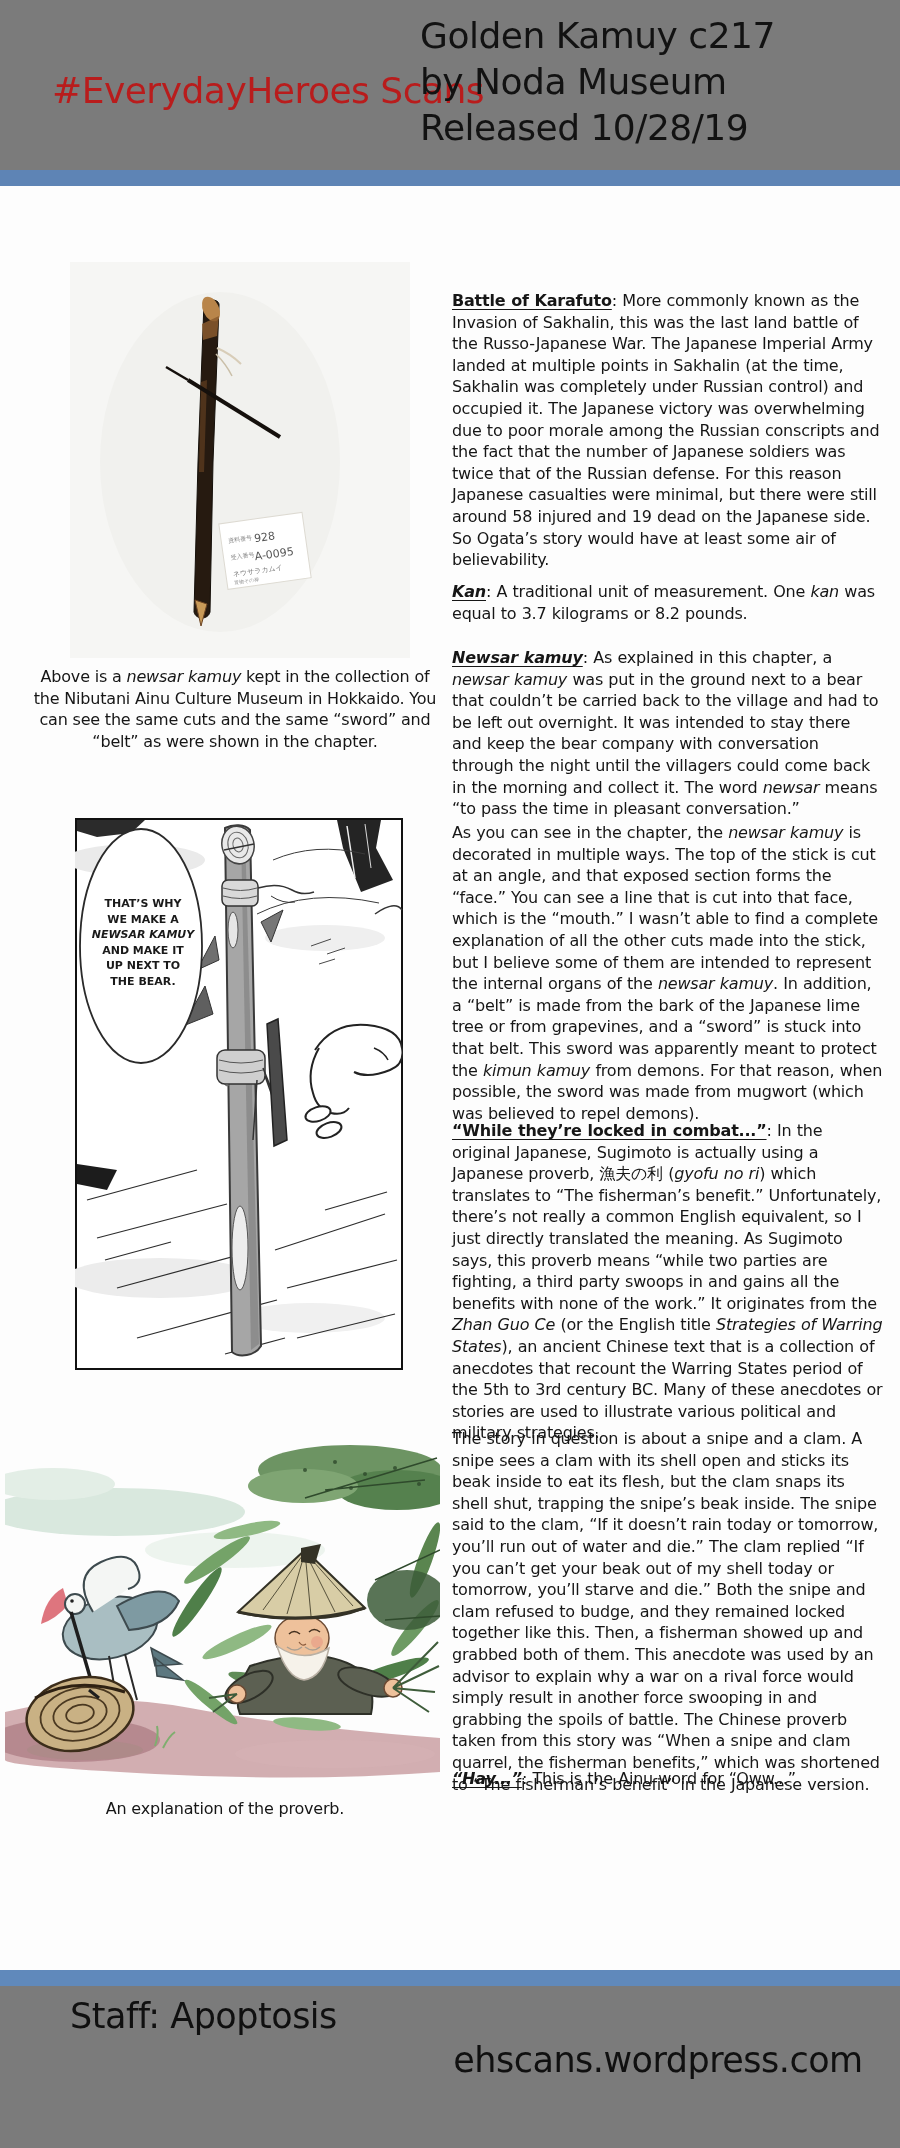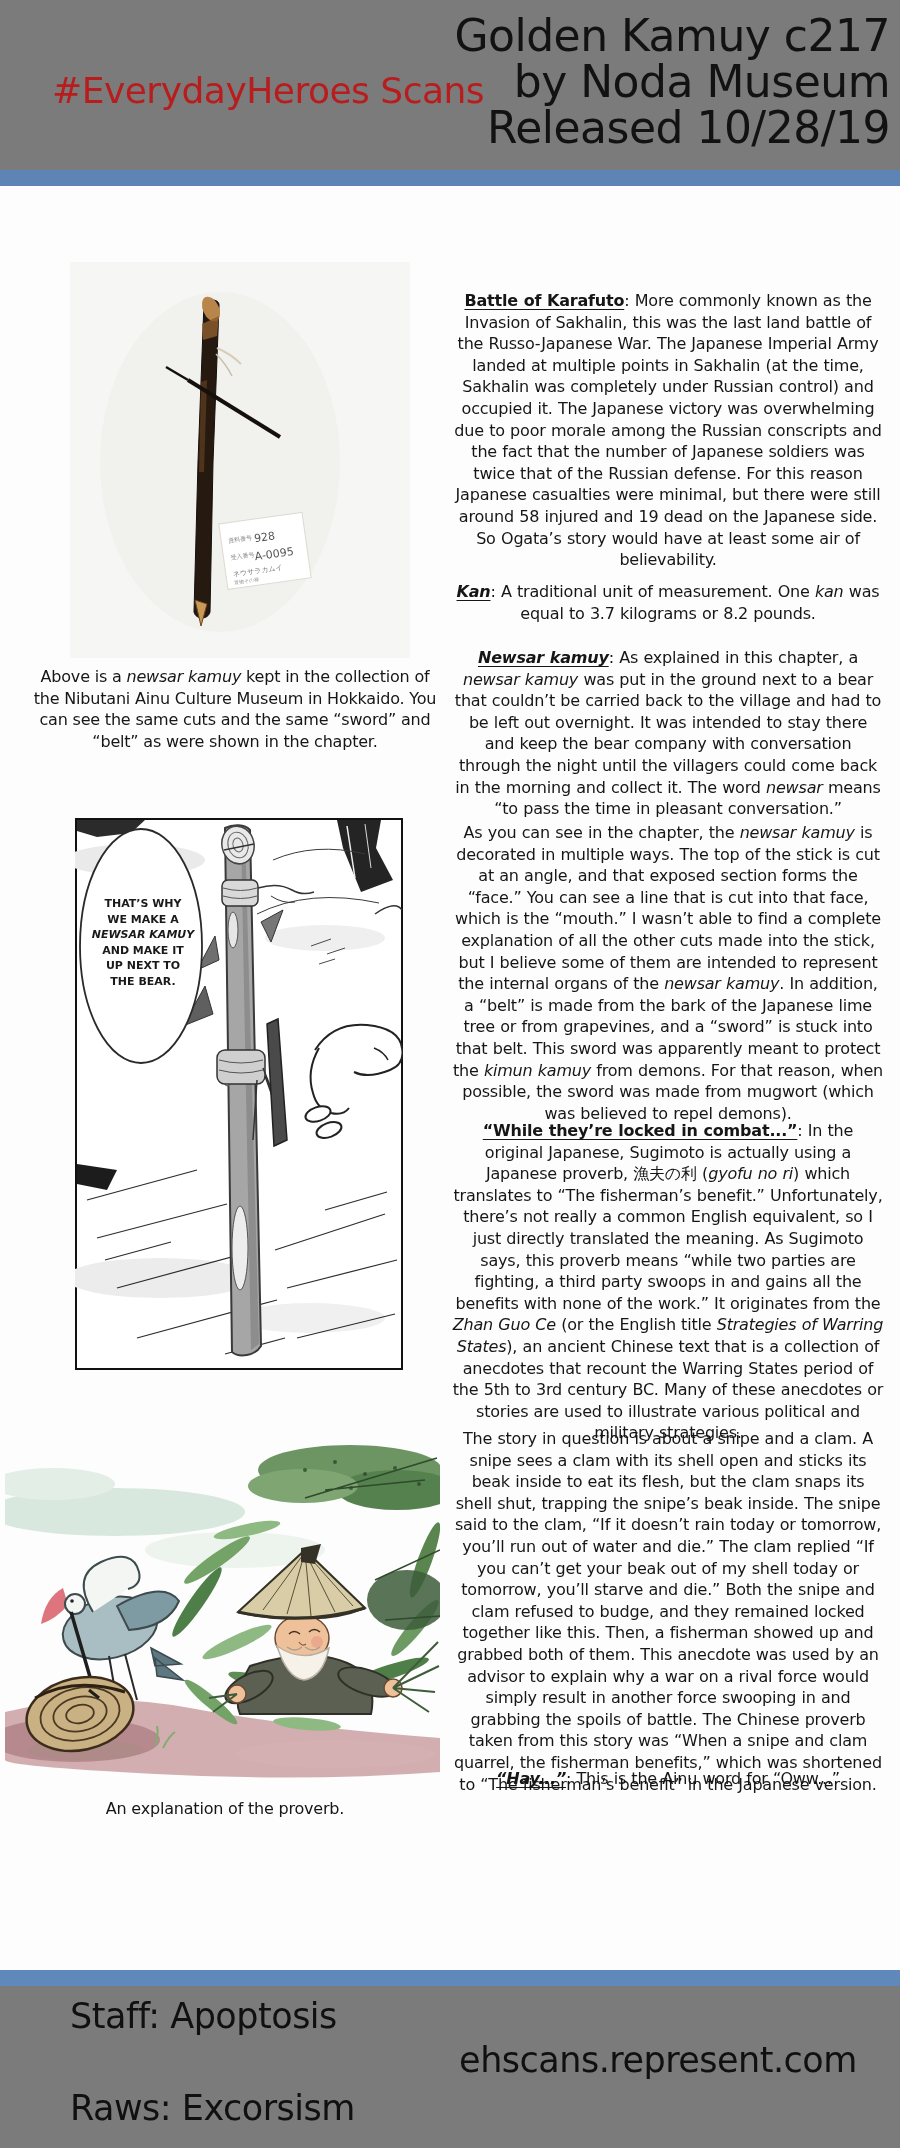--- a/index.html
+++ b/index.html
@@ -5,26 +5,26 @@
   html,body{margin:0;padding:0;background:#ffffff;}
   .page{position:relative;width:900px;height:2148px;background:#fdfdfd;overflow:hidden;
         font-family:"DejaVu Sans",sans-serif;color:#161616;}
   
   .band{position:absolute;left:0;width:900px;}
   .header-band{top:0;height:170px;background:#7b7b7b;}
   .header-stripe{top:170px;height:16px;background:#5e84b5;}
   .footer-stripe{top:1970px;height:16px;background:#6089bb;}
   .footer-band{top:1986px;height:162px;background:#7b7b7b;}
   .group-name{position:absolute;left:52px;top:70px;font-size:36px;letter-spacing:-0.5px;color:#b91c1c;}
-  .title-block{position:absolute;left:420px;top:13px;width:470px;text-align:right;
-               font-size:44px;line-height:46px;letter-spacing:-0.5px;color:#121212;}
+  .title-block{position:absolute;left:420px;top:13px;width:470px;text-align:left;
+               font-size:36px;line-height:46px;letter-spacing:-0.5px;color:#121212;}
   
   .glossary-title{position:absolute;left:452px;top:246px;width:432px;text-align:center;font-size:17px;}
   .gpara{position:absolute;left:452px;width:432px;font-size:16px;line-height:21.6px;
-         letter-spacing:-0.2px;word-spacing:0.4px;text-align:center;}
+         letter-spacing:-0.2px;word-spacing:0.4px;text-align:left;}
   .gpara .u{text-decoration:underline;text-underline-offset:3px;}
   .support-note{position:absolute;left:452px;top:1833px;width:432px;text-align:center;
                 font-weight:bold;font-size:16.5px;line-height:22px;white-space:pre-line;}
   
   .caption{position:absolute;font-size:16px;line-height:21.6px;text-align:center;letter-spacing:-0.2px;}
   .photo-caption{left:28px;top:666px;width:414px;}
   .illustration-caption{left:15px;top:1798px;width:420px;}
   .photo-box{position:absolute;left:70px;top:262px;width:340px;height:396px;background:#f5f5f3;}
   .panel-box{position:absolute;left:75px;top:818px;width:328px;height:552px;}
   .illus-box{position:absolute;left:5px;top:1440px;width:435px;height:356px;}
@@ -250,16 +250,15 @@
   <div class="gpara" style="top:581px"><span class="u" style="font-weight: bold; font-style: italic;">Kan</span><span>: A traditional unit of measurement.  One </span><span style="font-style: italic;">kan</span><span> was equal to 3.7 kilograms or 8.2 pounds.</span></div>
   <div class="gpara" style="top:647px"><span class="u" style="font-weight: bold; font-style: italic;">Newsar kamuy</span><span>:  As explained in this chapter, a </span><span style="font-style: italic;">newsar kamuy</span><span> was put in the ground next to a bear that couldn’t be carried back to the village and had to be left out overnight.  It was intended to stay there and keep the bear company with conversation through the night until the villagers could come back in the morning and collect it.  The word </span><span style="font-style: italic;">newsar</span><span> means “to pass the time in pleasant conversation.”</span></div>
   <div class="gpara" style="top:822px"><span>As you can see in the chapter, the </span><span style="font-style: italic;">newsar kamuy</span><span> is decorated in multiple ways. The top of the stick is cut at an angle, and that exposed section forms the “face.”  You can see a line that is cut into that face, which is the “mouth.”  I wasn’t able to find a complete explanation of all the other cuts made into the stick, but I believe some of them are intended to represent the internal organs of the </span><span style="font-style: italic;">newsar kamuy</span><span>.  In addition, a “belt” is made from the bark of the Japanese lime tree or from grapevines, and a “sword” is stuck into that belt.  This sword was apparently meant to protect the </span><span style="font-style: italic;">kimun kamuy</span><span> from demons.  For that reason, when possible, the sword was made from mugwort (which was believed to repel demons).</span></div>
   <div class="gpara" style="top:1120px"><span class="u" style="font-weight: bold;">“While they’re locked in combat...”</span><span>: In the original Japanese, Sugimoto is actually using a Japanese proverb, 漁夫の利 (</span><span style="font-style: italic;">gyofu no ri</span><span>) which translates to “The fisherman’s benefit.”  Unfortunately, there’s not really a common English equivalent, so I just directly translated the meaning.  As Sugimoto says, this proverb means “while two parties are fighting, a third party swoops in and gains all the benefits with none of the work.”  It originates from the </span><span style="font-style: italic;">Zhan Guo Ce</span><span> (or the English title </span><span style="font-style: italic;">Strategies of Warring States</span><span>), an ancient Chinese text that is a collection of anecdotes that recount the Warring States period of the 5th to 3rd century BC.  Many of these anecdotes or stories are used to illustrate various political and military strategies.</span></div>
   <div class="gpara" style="top:1428px"><span>The story in question is about a snipe and a clam.  A snipe sees a clam with its shell open and sticks its beak inside to eat its flesh, but the clam snaps its shell shut, trapping the snipe’s beak inside. The snipe said to the clam, “If it doesn’t rain today or tomorrow, you’ll run out of water and die.”  The clam replied “If you can’t get your beak out of my shell today or tomorrow, you’ll starve and die.”  Both the snipe and clam refused to budge, and they remained locked together like this. Then, a fisherman showed up and grabbed both of them.  This anecdote was used by an advisor to explain why a war on a rival force would simply result in another force swooping in and grabbing the spoils of battle.  The Chinese proverb taken from this story was “When a snipe and clam quarrel, the fisherman benefits,” which was shortened to “The fisherman’s benefit” in the Japanese version.</span></div>
   <div class="gpara" style="top:1768px"><span class="u" style="font-weight: bold; font-style: italic; margin-top: 44px;">“Hay...”</span><span>:  This is the Ainu word for “Oww...”</span></div>
 
   <div class="band footer-stripe" style="background: rgb(96, 137, 187);"></div>
   <div class="band footer-band" style="background: rgb(123, 123, 123);"></div>
   <div class="ftxt staff1">Staff: Apoptosis</div>
-  <div class="ftxt raws">Raws: Excorsism</div>
-  <div class="ftxt site">ehscans.represent.com</div>
+  <div class="ftxt site">ehscans.wordpress.com</div>
 
 </div>
 
 </body></html>

